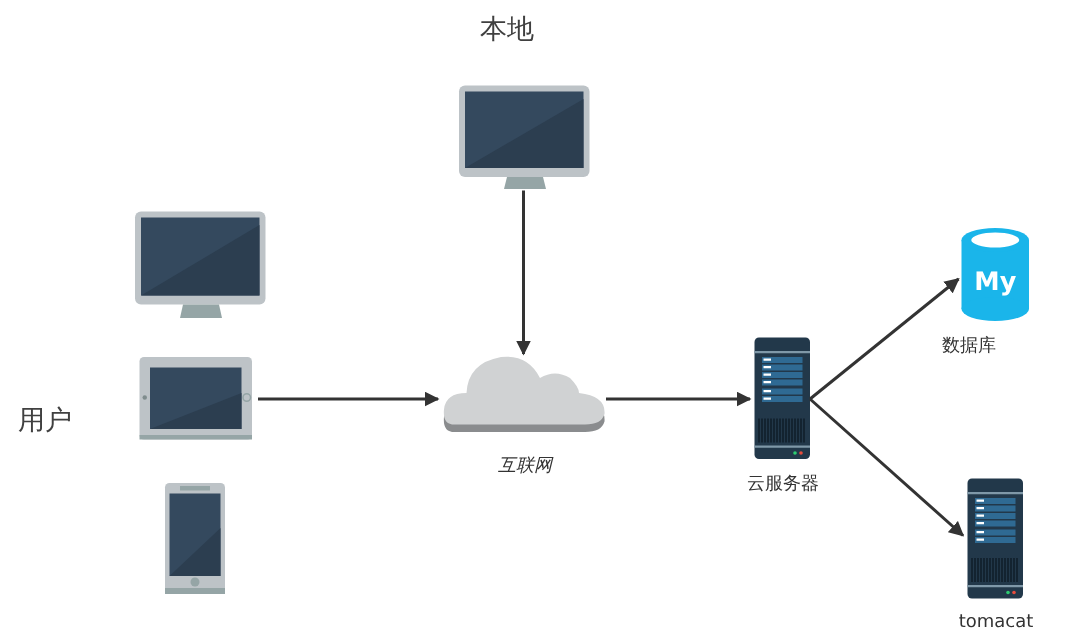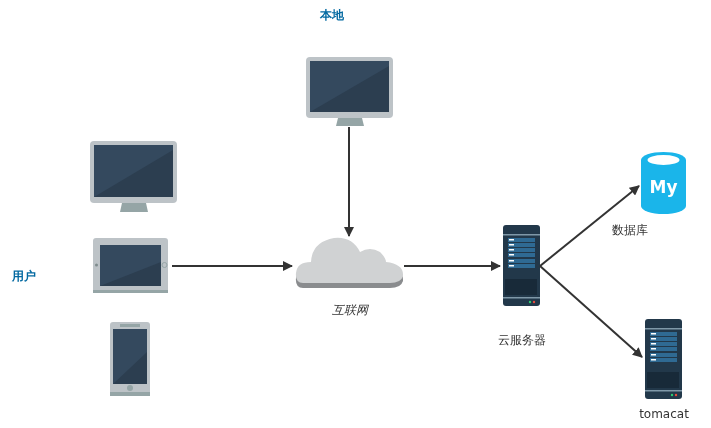--- a/index.html
+++ b/index.html
@@ -1,19 +1,19 @@
 <!DOCTYPE html>
 <html><head>
 <meta charset="utf-8">
 <style>
   html, body { margin: 0; padding: 0; background: #ffffff; }
   body { width: 711px; height: 428px; position: relative; overflow: hidden;
          font-family: "DejaVu Sans", "Liberation Sans", sans-serif; }
   .label { position: absolute; color: #333333; white-space: nowrap; }
-  .title { font-size: 12px; font-weight: bold; color: #0369a1; }
+  .title { font-size: 18px; font-weight: normal; color: #404040; }
   .small { font-size: 12px; color: #333333; text-align: center; }
   svg.canvas { position: absolute; left: 0; top: 0; }
 </style>
 </head>
 <body>
 
 <svg class="canvas" width="711" height="428" viewBox="0 0 711 428">
   <defs>
     <marker id="arrowhead" markerWidth="10" markerHeight="10" refX="9" refY="5" orient="auto" markerUnits="userSpaceOnUse">
       <path d="M0,0 L10,5 L0,10 Z" fill="#333333"></path>
@@ -146,15 +146,15 @@
   <line x1="349" y1="127" x2="349" y2="236" stroke="#333333" stroke-width="2" marker-end="url(#arrowhead)"></line>
   <line x1="172" y1="266" x2="292" y2="266" stroke="#333333" stroke-width="2" marker-end="url(#arrowhead)"></line>
   <line x1="404" y1="266" x2="500" y2="266" stroke="#333333" stroke-width="2" marker-end="url(#arrowhead)"></line>
   <line x1="540" y1="266" x2="639" y2="186" stroke="#333333" stroke-width="2" marker-end="url(#arrowhead)"></line>
   <line x1="540" y1="266" x2="642" y2="357" stroke="#333333" stroke-width="2" marker-end="url(#arrowhead)"></line>
 </svg>
 
 <div class="label title" style="left:320px; top:7px;">本地</div>
 <div class="label title" style="left:12px; top:268px;">用户</div>
 <div class="label small" style="left:330px; top:302px; width:40px;font-style:italic;">互联网</div>
-<div class="label small" style="left:491px; top:332px; width:62px;">云服务器</div>
-<div class="label small" style="left:604px; top:222px; width:52px;">数据库</div>
+<div class="label small" style="left:491px; top:314px; width:62px;">云服务器</div>
+<div class="label small" style="left:620px; top:222px; width:52px;">数据库</div>
 <div class="label small" style="left:632px; top:407px; width:64px;">tomacat</div>
 
 </body></html>

